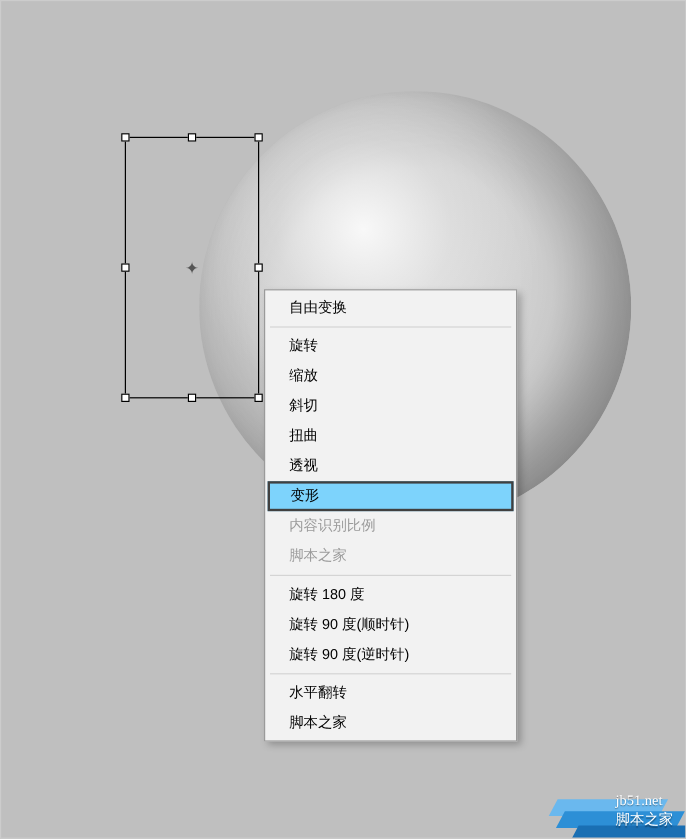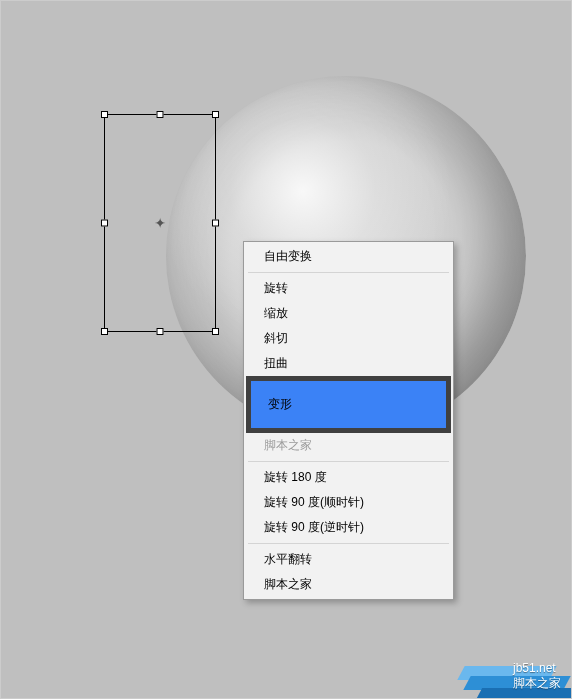--- a/index.html
+++ b/index.html
@@ -62,35 +62,34 @@
   }
   .context-menu {
     position: absolute;
     left: 219px;
     top: 240px;
     width: 211px;
     background: #f2f2f2;
     border: 1px solid #9a9a9a;
     box-shadow: 3px 3px 6px rgba(0,0,0,0.25);
     padding: 2px;
-    margin-left: 23px;
   }
   .menu-item {
     padding: 4px 18px;
     color: #000;
     cursor: default;
     white-space: nowrap;
   }
   .menu-item.disabled {
     color: #9b9b9b;
   }
   .menu-item.highlight {
-    background: #3b82f6;
-    border: 5px solid #404040;
-    padding: 15px 17px;
+    background: #7dd3fc;
+    border: 2px solid #404040;
+    padding: 2px 17px;
   }
   .menu-sep {
     height: 1px;
     background: #d4d4d4;
     margin: 3px 2px;
   }
   .watermark {
     position: absolute;
     right: 0;
     bottom: 0;
@@ -103,21 +102,21 @@
   }
   .wm-b1 { right: -8px; bottom: -2px; width: 100px; height: 12px; background: #1a6fb3; }
   .wm-b2 { right: 4px; bottom: 8px; width: 100px; height: 14px; background: #2d8fd6; }
   .wm-b3 { right: 18px; bottom: 18px; width: 92px; height: 14px; background: #6ab8ee; }
   .wm-text {
     position: absolute;
     right: 10px;
     bottom: 6px;
     color: #fff;
     font-size: 12px;
-    font-family: Liberation Sans, sans-serif;
+    font-family: Liberation Serif, serif;
     text-shadow: 0 1px 1px rgba(0,0,0,0.4);
   }
 </style>
 </head>
 <body>
 
 <div class="sphere"></div>
 
 <div class="transform-box">
   <div class="handle h-tl"></div>
@@ -131,21 +130,23 @@
   <div class="center-mark">✦</div>
 </div>
 
 <div class="context-menu">
   <div class="menu-item">自由变换</div>
   <div class="menu-sep"></div>
   <div class="menu-item">旋转</div>
   <div class="menu-item">缩放</div>
   <div class="menu-item">斜切</div>
   <div class="menu-item">扭曲</div>
+  <div class="menu-item">透视</div>
   <div class="menu-item highlight">变形</div>
+  <div class="menu-item disabled">内容识别比例</div>
   <div class="menu-item disabled">脚本之家</div>
   <div class="menu-sep"></div>
   <div class="menu-item">旋转 180 度</div>
   <div class="menu-item">旋转 90 度(顺时针)</div>
   <div class="menu-item">旋转 90 度(逆时针)</div>
   <div class="menu-sep"></div>
   <div class="menu-item">水平翻转</div>
   <div class="menu-item">脚本之家</div>
 </div>
 

